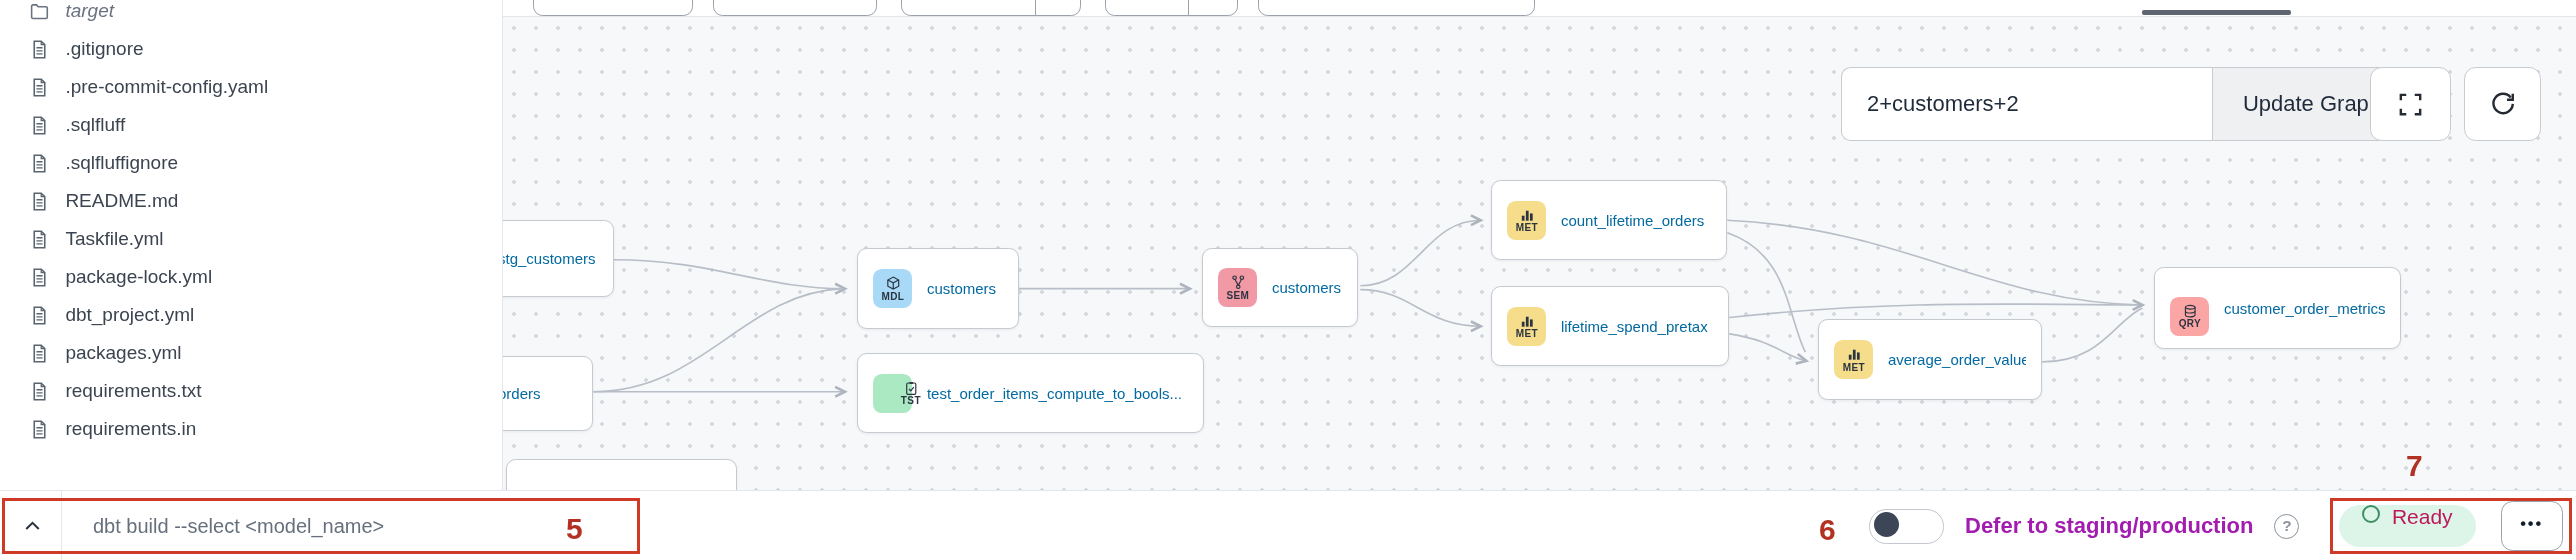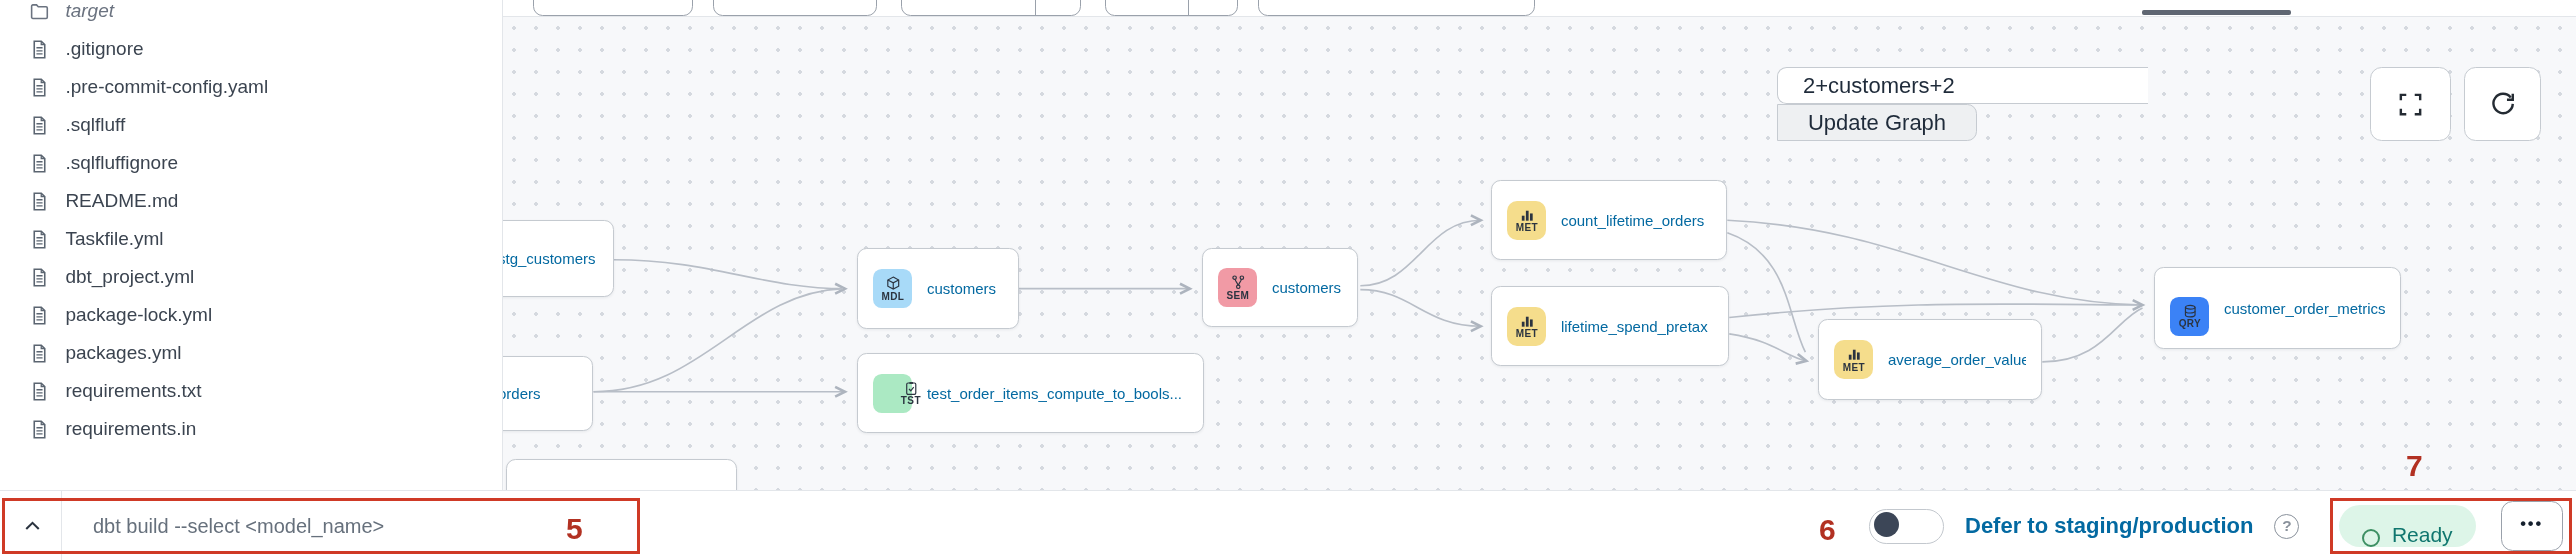--- a/index.html
+++ b/index.html
@@ -15,26 +15,26 @@
 
   .node { position:absolute; background:#fff; border:1.4px solid #c5cad0; border-radius:9.6px;
     box-shadow:0 1px 2.9px rgba(16,24,40,.07); display:flex; align-items:center;
     padding:0 15.4px; gap:14.5px; z-index:2; }
   .node-label { font-size:15px; color:#0369a1; font-weight:500; white-space:nowrap; overflow:hidden; }
   .badge { width:39px; height:39px; border-radius:8.7px; flex:0 0 auto;
     display:flex; flex-direction:column; align-items:center; justify-content:center; gap:1px; color:#2b3440; }
   .badge svg { display:block; }
   .badge-label { font-size:10px; font-weight:700; letter-spacing:0.4px; line-height:1; }
   .badge.mdl { background:#a8daf8; } .badge.sem { background:#f19aa5; }
-  .badge.met { background:#f5dd8c;border-radius:10px; } .badge.tst { background:#abe9c3;padding-left:36px; }
-  .badge.qry { background:#3b82f6;margin-top:16px; }
+  .badge.met { background:#f5dd8c; } .badge.tst { background:#abe9c3;padding-left:36px; }
+  .badge.qry { background:#fca5a5;margin-top:16px; }
   .node.clipped { padding-left:54px; }
 
   
-  .ctrl-row { position:absolute; left:1274px; top:50px; display:flex; align-items:flex-start; height:74px; z-index:3;flex-direction:column; }
+  .ctrl-row { position:absolute; left:1338px; top:50px; display:flex; align-items:center; height:74px; z-index:3; }
   .selector-input { width:371px; height:74px; border:1.4px solid #c6cbd1; border-right:none;
     border-radius:9.6px 0 0 9.6px; background:#fff; padding:0 25px; font-size:22px; color:#1f2b3a;
     font-family:"Liberation Sans", sans-serif; outline:none; }
   .update-btn { width:200px; height:74px; border:1.4px solid #c6cbd1; border-radius:0 9.6px 9.6px 0;
     background:#eef0f2; font-size:22px; color:#1f2b3a; font-family:"Liberation Sans", sans-serif; cursor:pointer; }
   .sq-btn { position:absolute; top:50px; width:81px; height:74px; background:#fff;
     border:1.4px solid #c6cbd1; border-radius:11.6px; display:flex; align-items:center; justify-content:center;
     cursor:pointer; z-index:3; }
   .sq-btn.fullscreen { left:1867px; } .sq-btn.refresh { left:1961px; width:77px; }
 
@@ -62,27 +62,27 @@
     border:none; display:flex; align-items:center; justify-content:center; cursor:pointer; }
   .bar-divider { position:absolute; left:61px; top:0; width:1px; height:70px; background:#e3e6ea; }
   .cmd-input { position:absolute; left:93px; top:13.5px; width:443px; height:43px; border:none; outline:none;
     font-size:20px; color:#3b4450; font-family:"Liberation Sans", sans-serif; background:transparent; }
   .cmd-input::placeholder { color:#66707c; opacity:1; }
 
   .defer-group { position:absolute; left:1869px; top:0; height:70px; display:flex; align-items:center; gap:21px; }
   .toggle { position:relative; width:75px; height:35px; border:1.9px solid #c3c8ce; border-radius:17.3px;
     background:#fff; cursor:pointer; flex:0 0 auto; }
   .toggle .knob { position:absolute; left:3.9px; top:2.9px; width:25px; height:25px; border-radius:50%; background:#3c4657; }
-  .defer-label { font-size:22px; font-weight:700; color:#0369a1; white-space:nowrap; }
+  .defer-label { font-size:22px; font-weight:700; color:#a21caf; white-space:nowrap; }
   .help-circle { width:25px; height:25px; border:1.9px solid #8a929c; border-radius:50%; color:#8a929c;
     font-size:15.4px; font-weight:700; display:flex; align-items:center; justify-content:center; cursor:pointer; }
 
   .status-group { position:absolute; left:2339px; top:0; height:70px; display:flex; align-items:center; gap:25px; }
   .ready-badge { height:42px; padding:0 23px; border-radius:21px; background:#ddf5e8;
-    display:flex; align-items:flex-end; gap:11.6px; font-size:21px; color:#0f766e; }
+    display:flex; align-items:flex-start; gap:11.6px; font-size:21px; color:#be185d; }
   .ready-badge .dot { width:18.3px; height:18.3px; border:2.4px solid #3d8f63; border-radius:50%; }
   .more-btn { width:62px; height:50px; background:#fff; border:1.4px solid #9aa1ab; border-radius:11.6px;
     font-size:16.4px; letter-spacing:1.9px; color:#15202e; font-weight:700; cursor:pointer;
     display:flex; align-items:center; justify-content:center; padding-bottom:5.8px; }
 
   
   .anno-box { position:absolute; border:3.9px solid #cf3a26; z-index:10; pointer-events:none; }
   .anno-num { position:absolute; color:#b23122; font-size:30px; font-weight:600; z-index:11; pointer-events:none; }
 </style>
 </head>
@@ -136,28 +136,28 @@
           <path d="M6 2.5h8l4 4v15H6z"></path>
           <path d="M14 2.5v4h4M8.5 10h7M8.5 13.5h7M8.5 17h7" stroke-width="1.5"></path>
         </svg>
       <span class="fname">Taskfile.yml</span>
     </div>
     <div class="tree-row">
       <svg width="21" height="21" viewBox="0 0 24 24" fill="none" stroke="#5b6571" stroke-width="1.8">
           <path d="M6 2.5h8l4 4v15H6z"></path>
           <path d="M14 2.5v4h4M8.5 10h7M8.5 13.5h7M8.5 17h7" stroke-width="1.5"></path>
         </svg>
+      <span class="fname">package-lock.yml</span>
+    </div>
+    <div class="tree-row">
+      <svg width="21" height="21" viewBox="0 0 24 24" fill="none" stroke="#5b6571" stroke-width="1.8">
+          <path d="M6 2.5h8l4 4v15H6z"></path>
+          <path d="M14 2.5v4h4M8.5 10h7M8.5 13.5h7M8.5 17h7" stroke-width="1.5"></path>
+        </svg>
       <span class="fname">dbt_project.yml</span>
-    </div>
-    <div class="tree-row">
-      <svg width="21" height="21" viewBox="0 0 24 24" fill="none" stroke="#5b6571" stroke-width="1.8">
-          <path d="M6 2.5h8l4 4v15H6z"></path>
-          <path d="M14 2.5v4h4M8.5 10h7M8.5 13.5h7M8.5 17h7" stroke-width="1.5"></path>
-        </svg>
-      <span class="fname">package-lock.yml</span>
     </div>
     <div class="tree-row">
       <svg width="21" height="21" viewBox="0 0 24 24" fill="none" stroke="#5b6571" stroke-width="1.8">
           <path d="M6 2.5h8l4 4v15H6z"></path>
           <path d="M14 2.5v4h4M8.5 10h7M8.5 13.5h7M8.5 17h7" stroke-width="1.5"></path>
         </svg>
       <span class="fname">packages.yml</span>
     </div>
     <div class="tree-row">
       <svg width="21" height="21" viewBox="0 0 24 24" fill="none" stroke="#5b6571" stroke-width="1.8">

